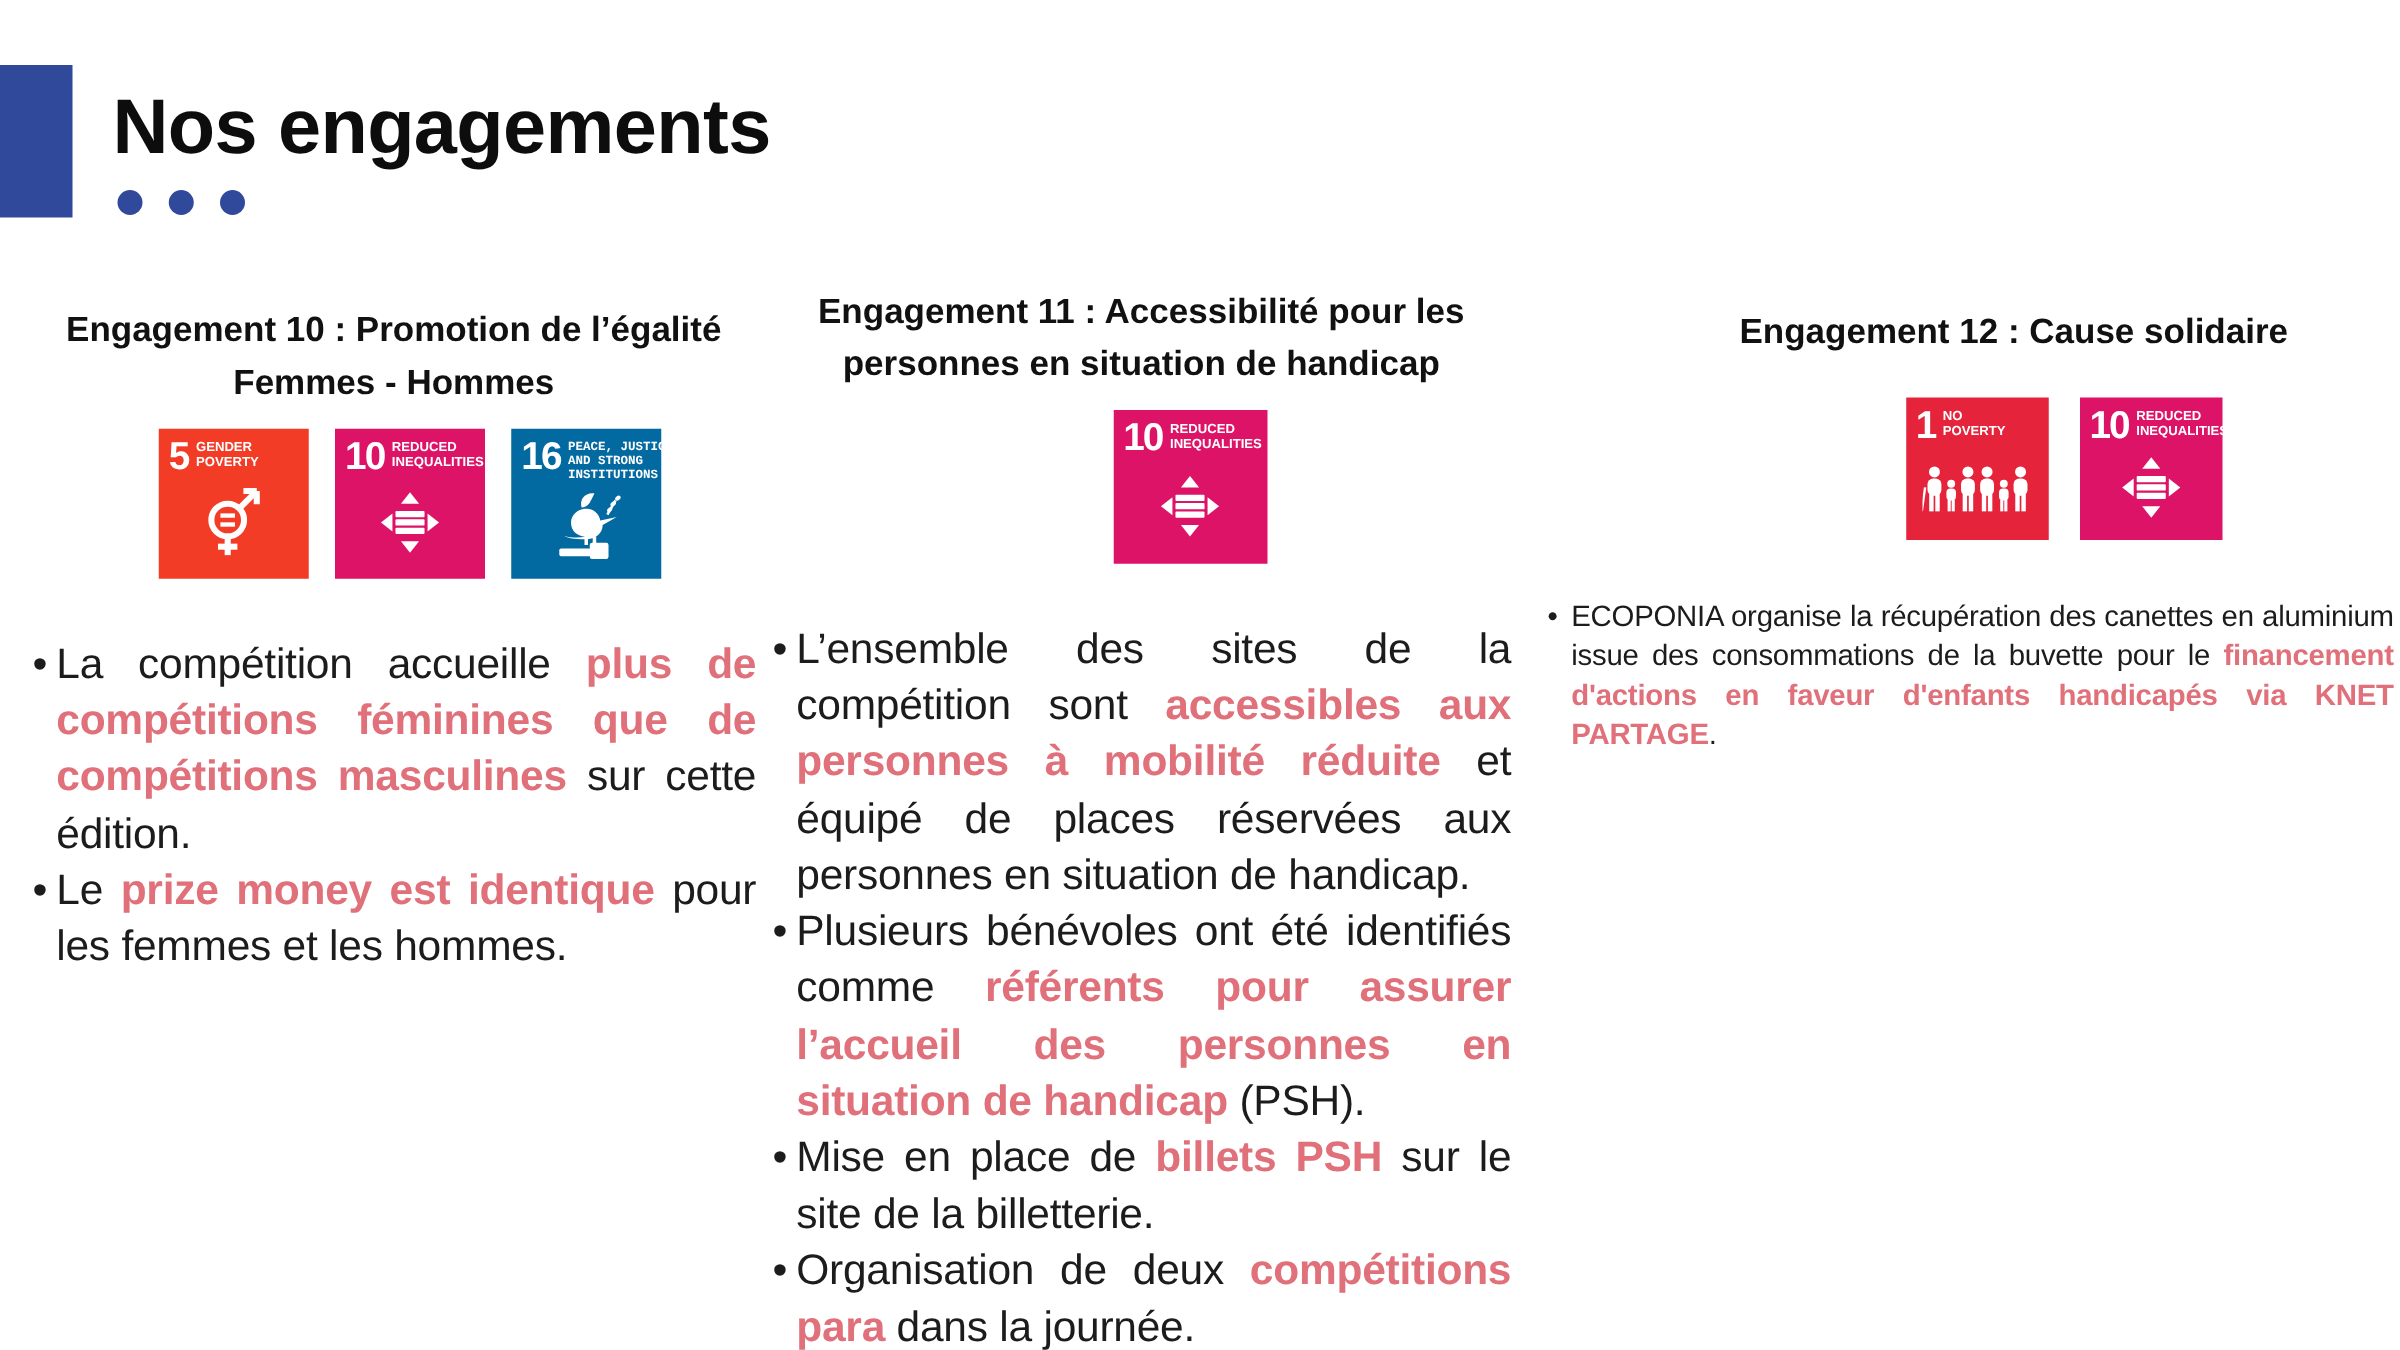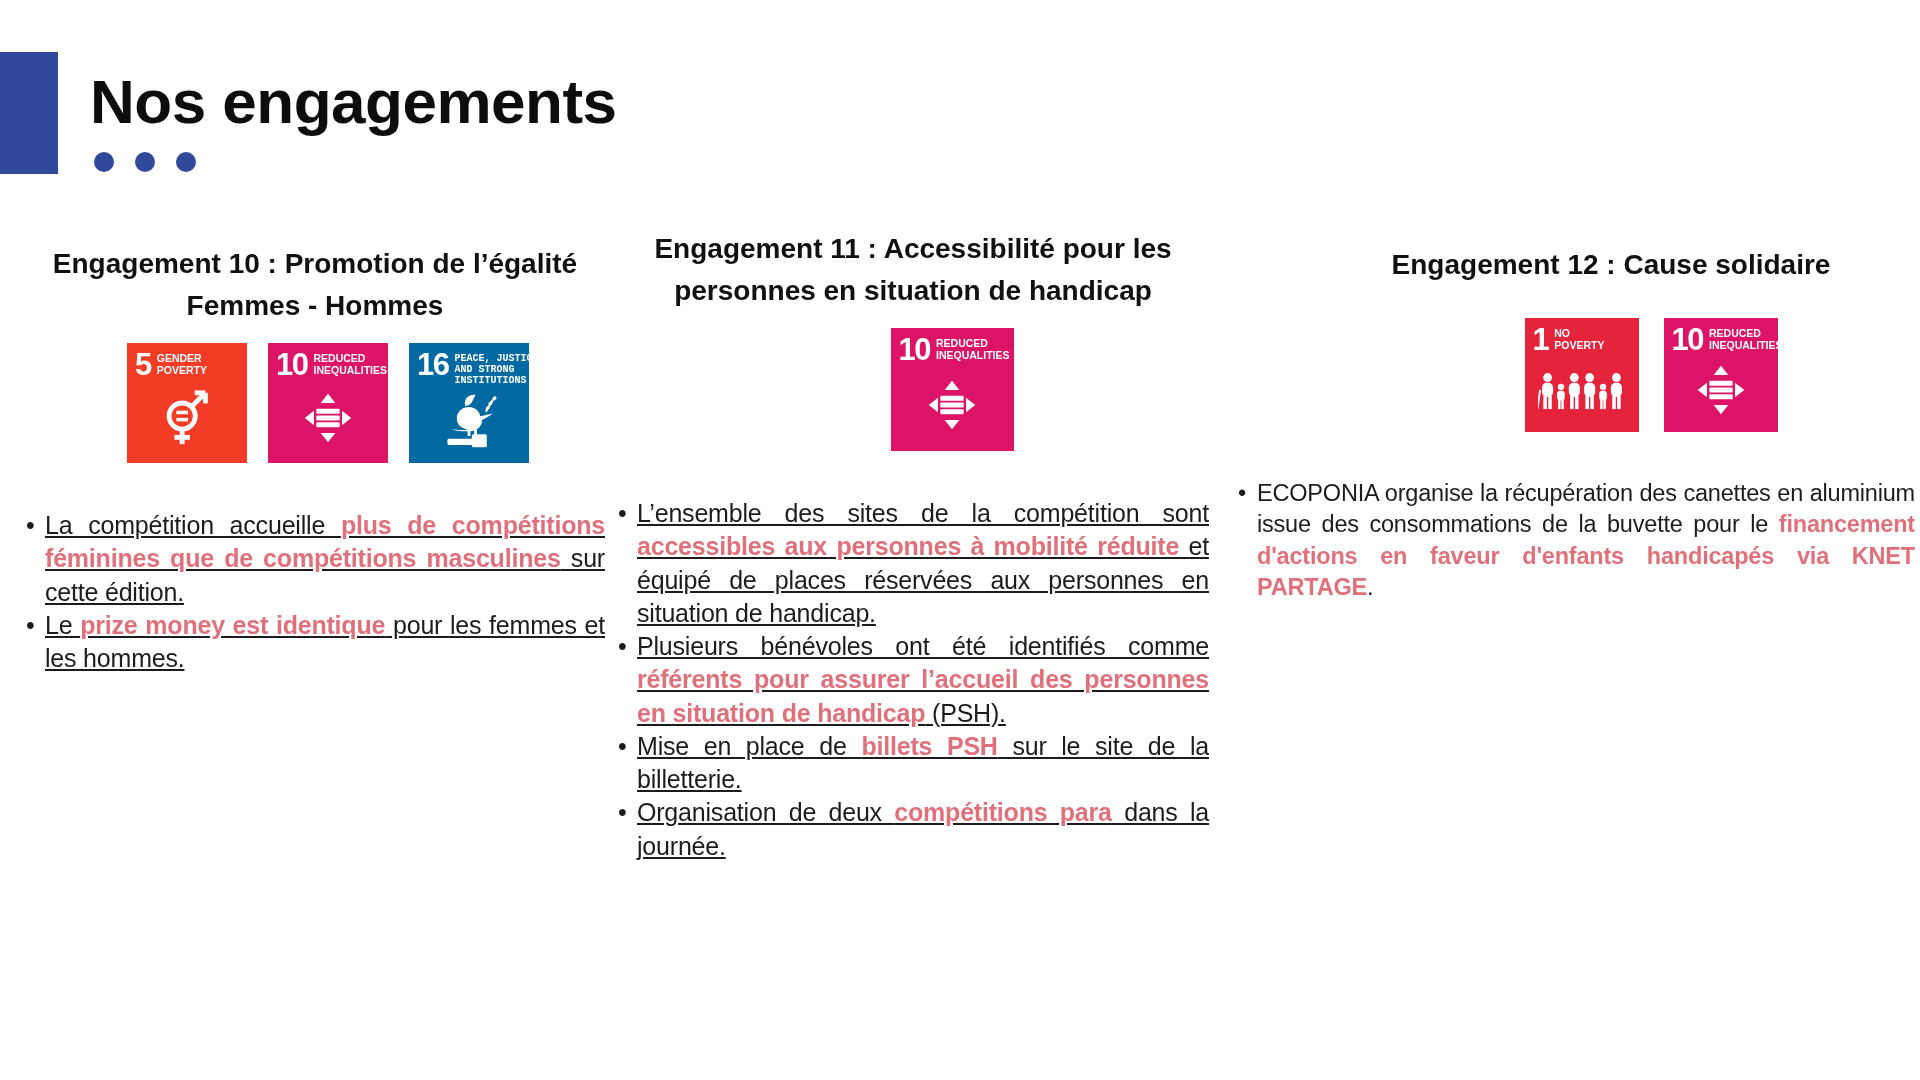--- a/index.html
+++ b/index.html
@@ -43,21 +43,21 @@
   .sdg-label { font-size:10.5px; font-weight:700; line-height:1.1; padding-top:1px; letter-spacing:0; }
   .sdg-label-line { display:block; white-space:nowrap; }
   .sdg-sdg16 .sdg-label { font-size:10px;font-family:Liberation Mono, monospace; }
   .sdg-symbol { flex:1; display:flex; align-items:center; justify-content:center; }
   .sdg-symbol svg { width:62px; height:62px; display:block; }
   .sdg-sdg16 .sdg-symbol svg { width:60px; height:60px; }
   .sdg-sdg1 .sdg-symbol svg { width:88px; height:46px; }
 
   
   .bullets { list-style:none; margin-top:46px; }
-  #col-0 .bullets, #col-1 .bullets { font-size:25px;text-decoration:underline; }
+  #col-0 .bullets, #col-1 .bullets { font-size:34px; }
   #col-2 .bullets { font-size:23.5px; }
   .bullets li {
     position:relative; padding-left:20px; text-align:justify; line-height:1.33;
     letter-spacing:-0.2px; color:#1c1c1c;
   }
   .bullets li::before { content:"\2022"; position:absolute; left:1px; top:0; }
   .highlight { color:var(--highlight); font-weight:700; }
 </style>
 </head>
 <body>

